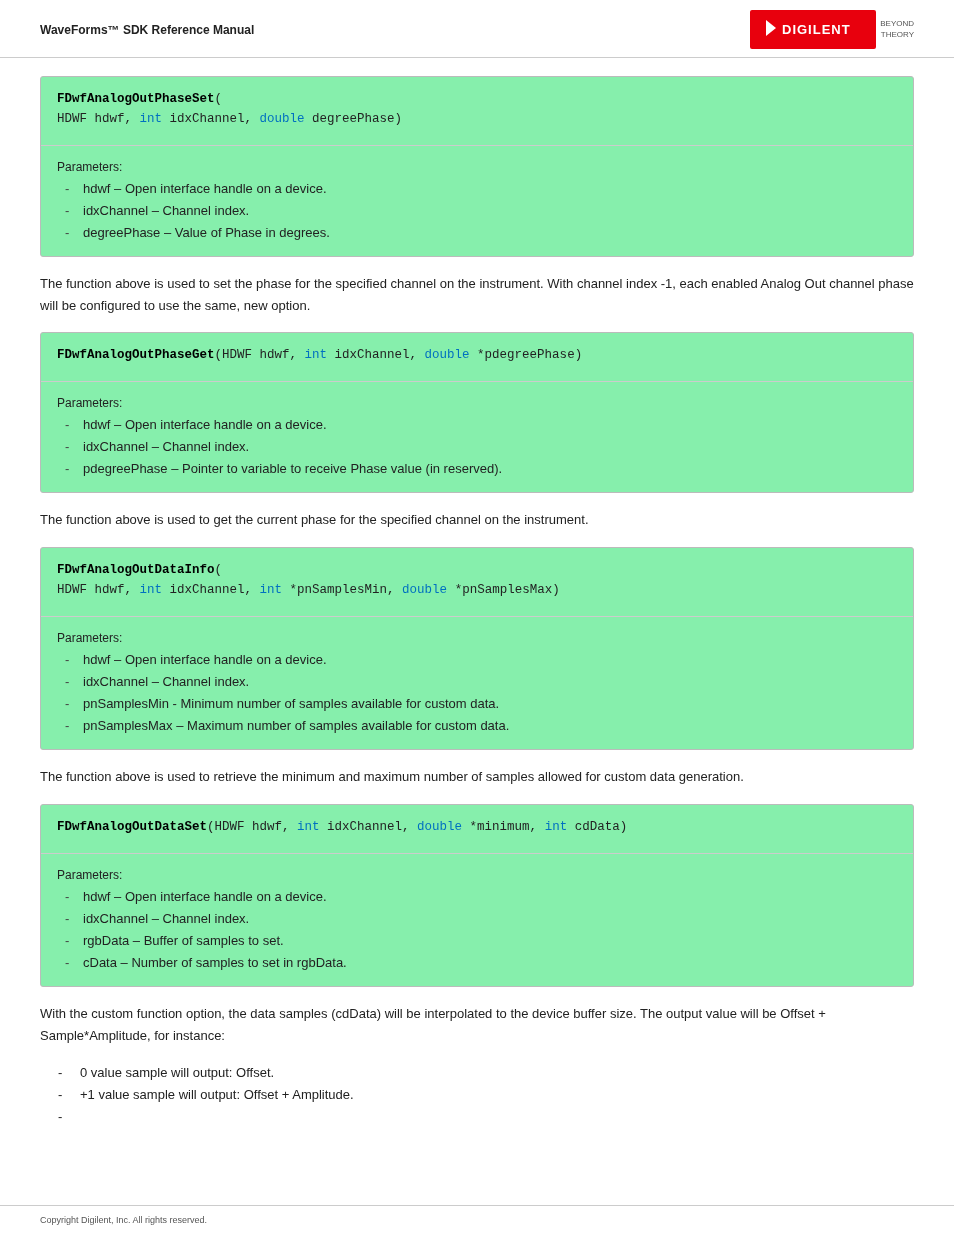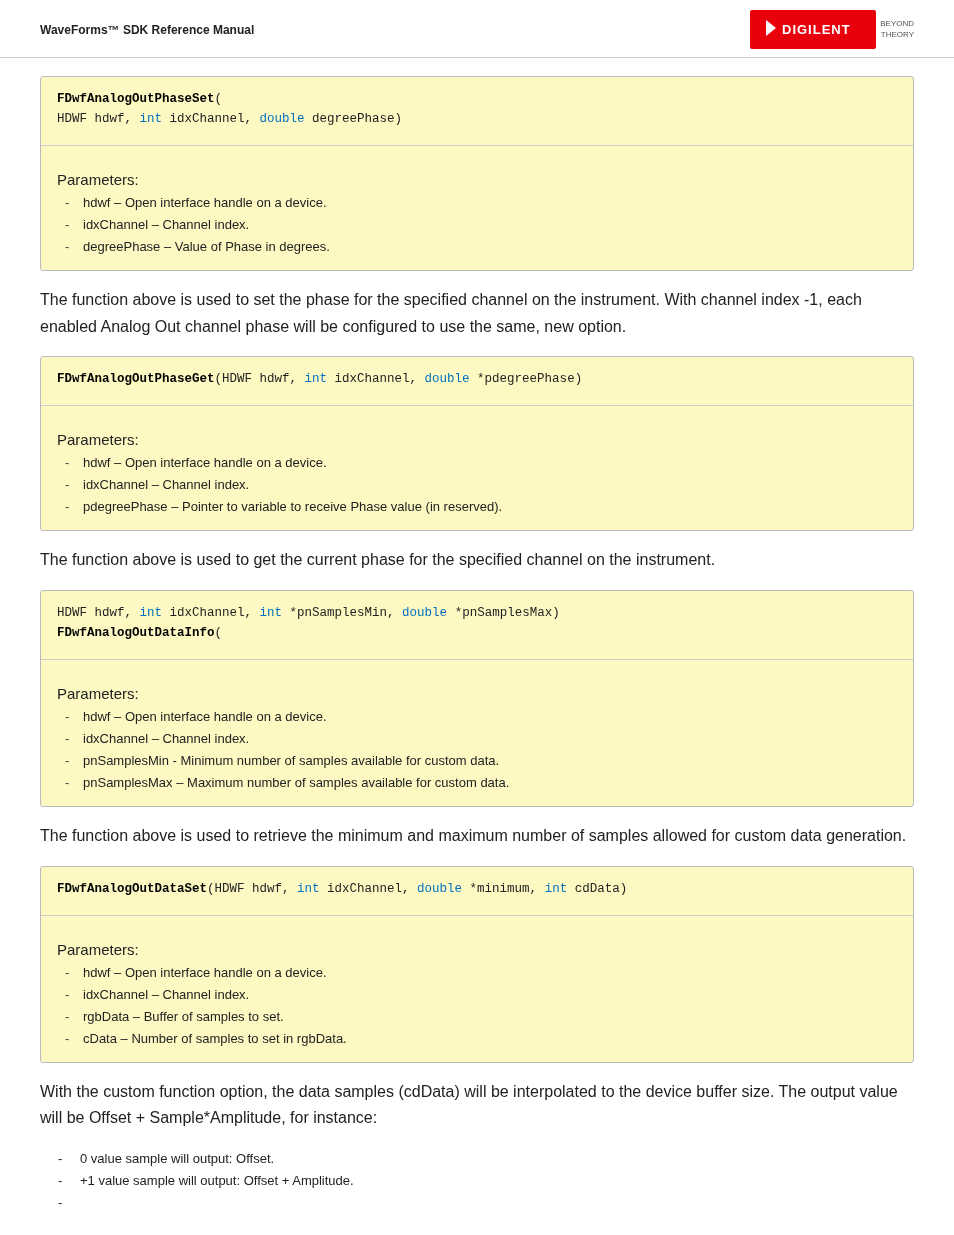--- a/index.html
+++ b/index.html
@@ -59,21 +59,21 @@
     .content {
       padding: 18px 40px 20px 40px;
       flex: 1;
     }
 
     
     .code-block {
       border: 1px solid #bbb;
       border-radius: 3px;
       margin-bottom: 16px;
-      background: #fef9c3;
+      background: #86efac;
     }
     .code-block-inner {
       padding: 12px 16px 10px 16px;
       font-family: 'Courier New', Courier, monospace;
       font-size: 12.5px;
       line-height: 1.6;
     }
     .code-divider {
       border: none;
       border-top: 1px solid #ccc;
@@ -89,39 +89,38 @@
     .code-normal {
       color: #222;
       font-family: 'Courier New', Courier, monospace;
     }
 
     
     .params-section {
       padding: 8px 16px 12px 16px;
     }
     .params-title {
-      font-size: 15px;
+      font-size: 12px;
       margin-bottom: 4px;
-      margin-top: 11px;
     }
     .param-item {
       font-size: 13px;
       margin-left: 8px;
       line-height: 1.7;
       display: flex;
       align-items: flex-start;
     }
     .param-dash {
       min-width: 18px;
       color: #444;
     }
 
     
     .desc-text {
-      font-size: 16px;
+      font-size: 13px;
       line-height: 1.65;
       margin-bottom: 16px;
       color: #222;
     }
 
     
     .bullet-list {
       margin: 10px 0 10px 18px;
     }
     .bullet-item {
@@ -224,24 +223,24 @@
       </div>
     </div>
 
     <div class="desc-text">
       The function above is used to get the current phase for the specified channel on the instrument.
     </div>
 
     <div class="code-block">
       <div class="code-block-inner">
         <div>
+          <span class="code-fn">FDwfAnalogOutDataInfo</span><span class="code-normal">(</span>
+        </div>
+        <div>
           <span class="code-normal">HDWF hdwf, </span><span class="code-kw">int</span><span class="code-normal"> idxChannel, </span><span class="code-kw">int</span><span class="code-normal"> *pnSamplesMin, </span><span class="code-kw">double</span><span class="code-normal"> *pnSamplesMax)</span>
-        </div>
-        <div>
-          <span class="code-fn">FDwfAnalogOutDataInfo</span><span class="code-normal">(</span>
         </div>
       </div>
       <hr class="code-divider">
       <div class="params-section">
         <div class="params-title">Parameters:</div>
         <div class="param-item">
             <span class="param-dash">-</span>
             <span>hdwf – Open interface handle on a device.</span>
           </div>
         <div class="param-item">

